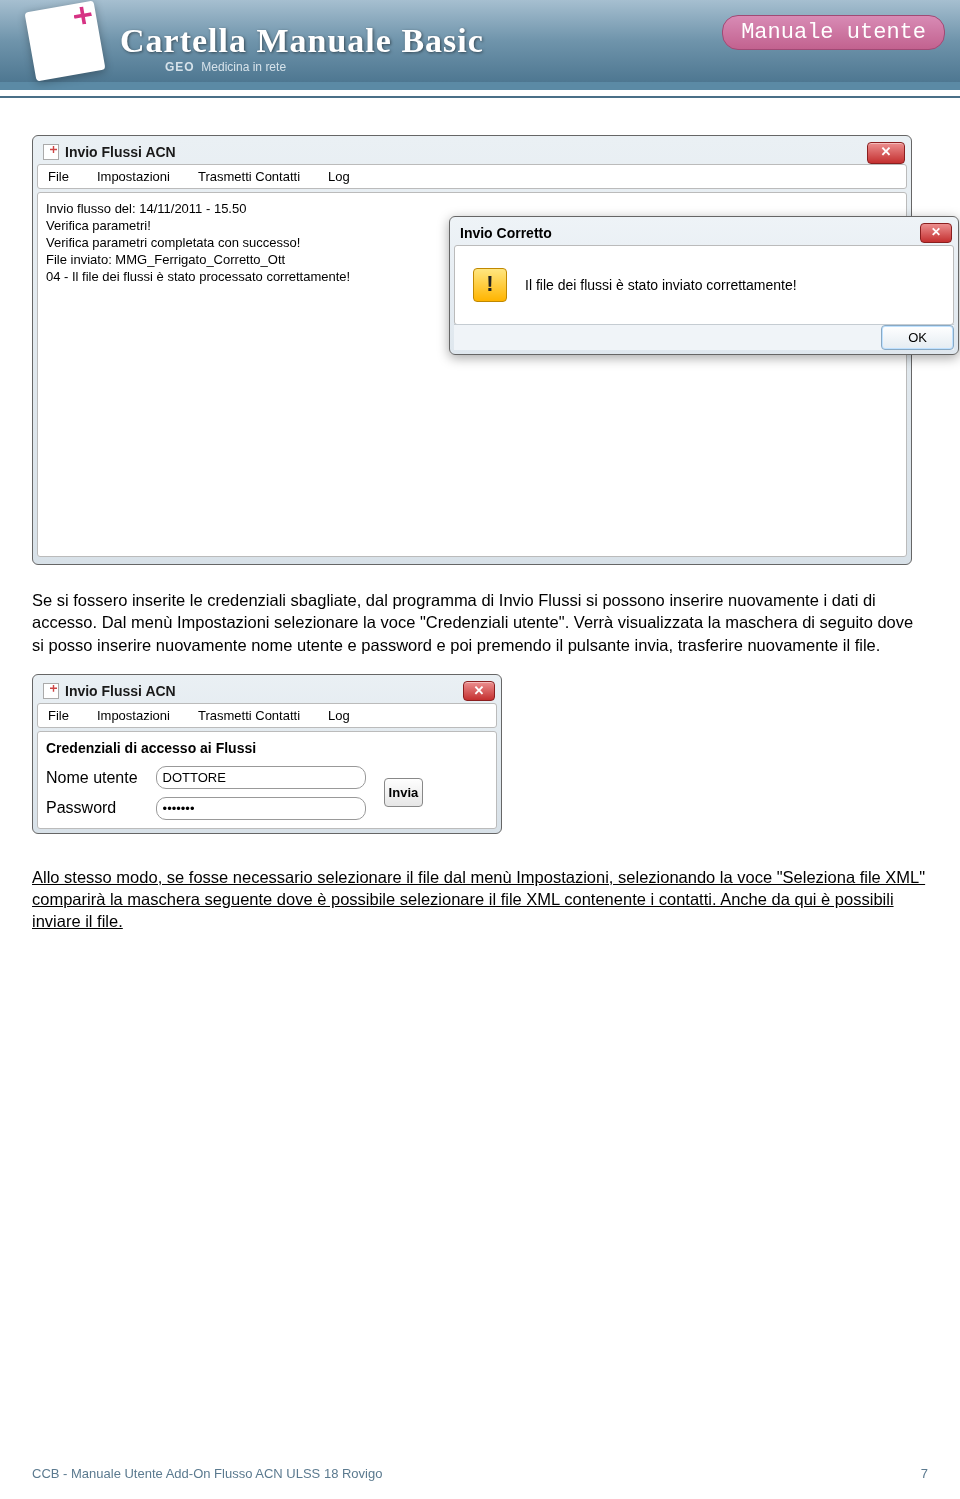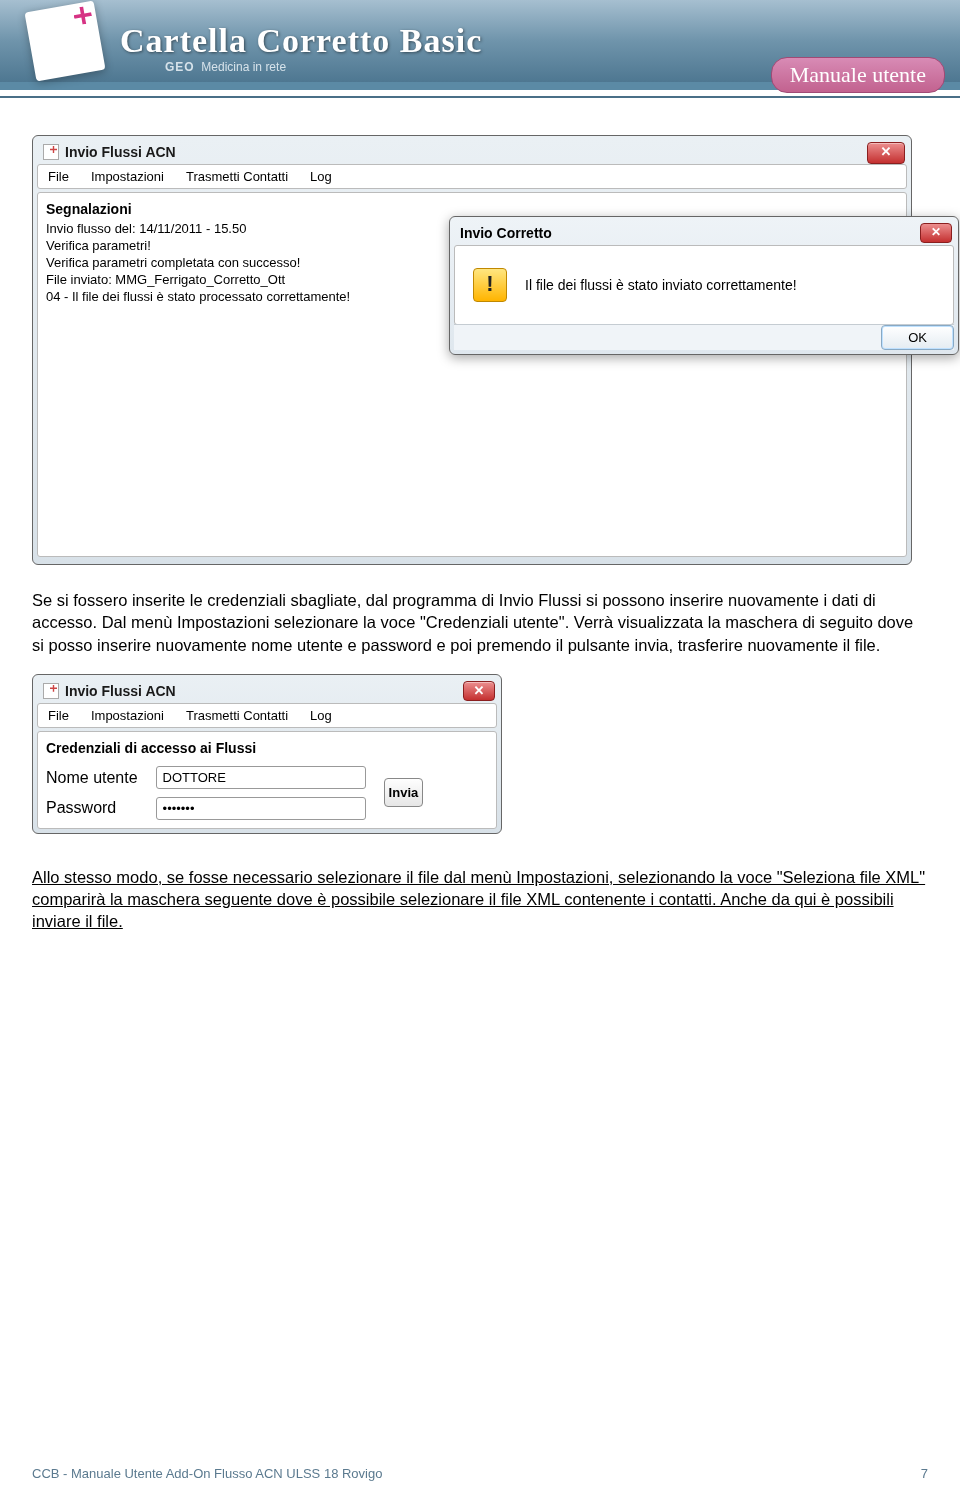--- a/index.html
+++ b/index.html
@@ -53,26 +53,25 @@
     font-size: 12px;
     color: #d6e2ea;
   }
   .header-sub b { font-weight: bold; letter-spacing: 1px; }
   .header-badge {
     position: absolute;
     right: 15px;
     top: 15px;
     background: linear-gradient(to bottom, #d88bb5, #c2628f);
     color: #fff;
-    font-family: Liberation Serif, serif;
+    font-family: Liberation Mono, monospace;
     font-size: 22px;
     padding: 4px 18px;
     border-radius: 16px;
     border: 1px solid #a04a75;
-    margin-top: 42px;
   }
   .hr-band {
     height: 8px;
     background: #fff;
     border-bottom: 2px solid #4a6f87;
     margin-bottom: 2px;
   }
   .content { padding: 35px 32px 0 32px; }
 
   
@@ -116,21 +115,21 @@
     line-height: 18px;
     font-weight: bold;
     font-size: 13px;
     box-shadow: inset 0 1px 0 rgba(255,255,255,0.4);
   }
   .menubar {
     background: #fff;
     border: 1px solid #bbb;
     border-radius: 3px;
     display: flex;
-    gap: 22px;
+    gap: 28px;
     font-size: 13px;
     padding: 4px 10px;
   }
   .menubar span { cursor: default; }
   .groupbox {
     background: #fff;
     border: 1px solid #bbb;
     border-radius: 3px;
     padding: 8px;
     margin-top: 3px;
@@ -230,21 +229,21 @@
   .cred-area {
     display: flex;
     align-items: center;
     gap: 18px;
     margin-top: 10px;
   }
   .cred-labels { display: flex; flex-direction: column; gap: 12px; font-size: 16px; }
   .cred-inputs { display: flex; flex-direction: column; gap: 8px; }
   .text-input {
     border: 1px solid #999;
-    border-radius: 3px;
+    border-radius: 10px;
     padding: 3px 6px;
     font-size: 13px;
     width: 210px;
     background: #fff;
   }
 
   
   .page-footer {
     position: absolute;
     bottom: 18px;
@@ -255,21 +254,21 @@
     font-size: 13px;
     color: #5b7a8f;
     border-top: 1px solid #fff;
   }
 </style>
 </head>
 <body>
 
 <div class="header-bar">
   <div class="header-icon"></div>
-  <div class="header-title">Cartella Corretto Basic</div>
+  <div class="header-title">Cartella Manuale Basic</div>
   <div class="header-sub">
     <b>GEO</b>
     &nbsp;<span>Medicina in rete</span>
   </div>
   <div class="header-badge">Manuale utente</div>
 </div>
 <div class="hr-band"></div>
 
 <div class="content">
 
@@ -279,21 +278,20 @@
       <span>Invio Flussi ACN</span>
       <div class="close-btn">✕</div>
     </div>
     <div class="menubar">
       <span>File</span>
       <span>Impostazioni</span>
       <span>Trasmetti Contatti</span>
       <span>Log</span>
     </div>
     <div class="groupbox" style="height:365px;">
-      <div class="group-title">Segnalazioni</div>
       <div class="log-lines">
         <div>Invio flusso del: 14/11/2011 - 15.50</div>
         <div>Verifica parametri!</div>
         <div>Verifica parametri completata con successo!</div>
         <div>File inviato: MMG_Ferrigato_Corretto_Ott</div>
         <div>04 - Il file dei flussi è stato processato correttamente!</div>
       </div>
     </div>
 
     <div class="dialog" style="left:416px; top:80px; width:510px;">

